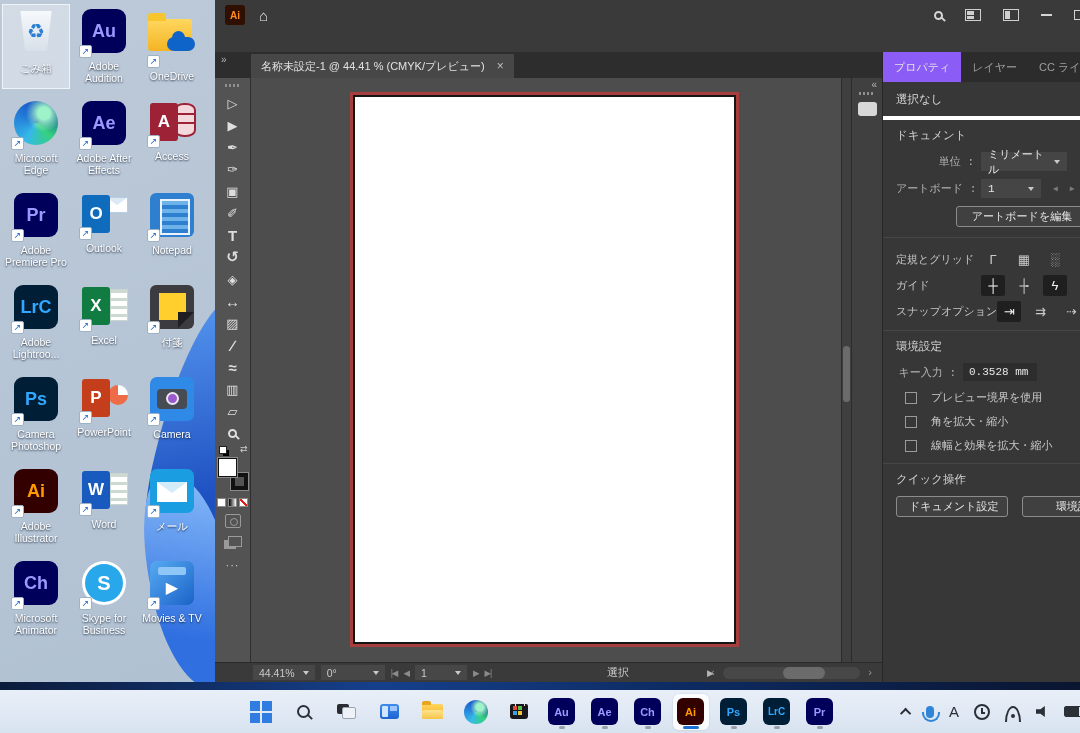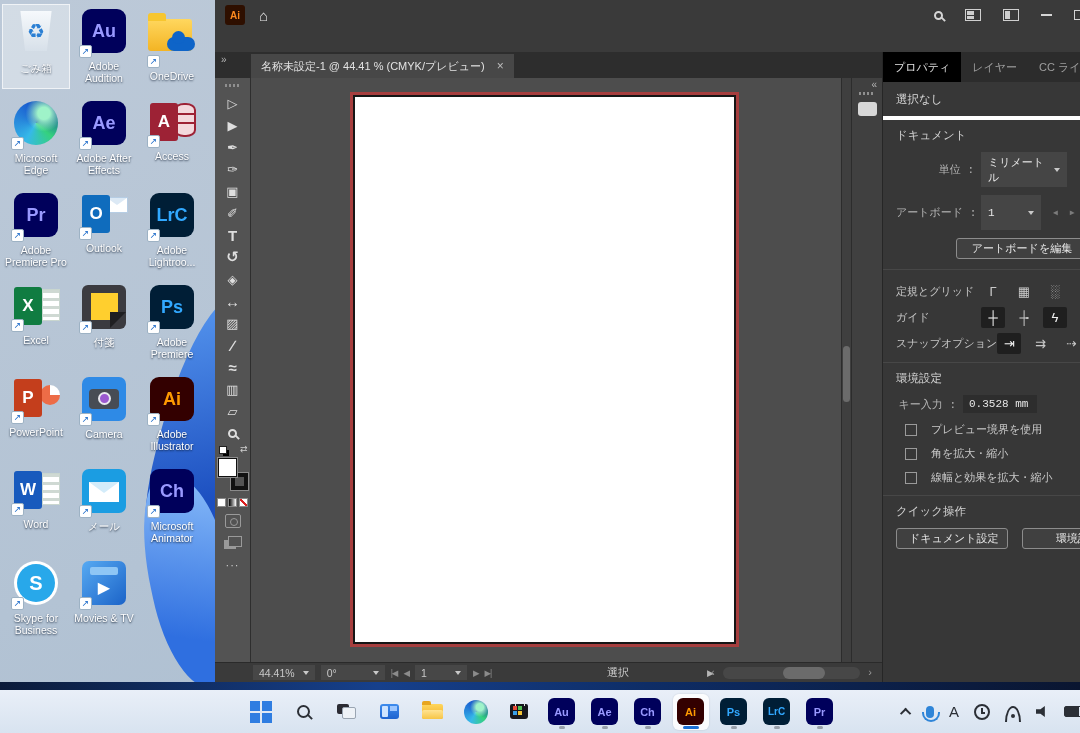--- a/index.html
+++ b/index.html
@@ -204,27 +204,27 @@
   .hscroll { position:absolute; left:508px; right:22px; top:4px; height:12px;
     background:#474747; border-radius:6px; }
   .hthumb { position:absolute; left:44%; width:42px; height:12px; background:#6b6b6b; border-radius:6px; }
   .harrow { position:absolute; top:3px; color:#9a9a9a; font-size:11px; line-height:13px; }
 
   
   .props { width:198px; background:#373737; border-left:1px solid #262626;
     display:flex; flex-direction:column; font-size:11px; overflow:hidden; }
   .ptabs { height:30px; background:#2c2c2c; display:flex; align-items:stretch; }
   .ptab { padding:0 11px; display:flex; align-items:center; color:#9f9f9f; white-space:nowrap; }
-  .ptab.active { background:#000000; color:#e4e4e4; }
+  .ptab.active { background:#8b5cf6; color:#e4e4e4; }
   .psel { padding:10px 13px 9px; color:#dadada; font-size:11.5px; border-bottom:4px solid #ffffff; }
   .psec { padding:8px 13px 10px; border-bottom:1px solid #474747; }
   .phead { color:#d2d2d2; font-size:11.5px; margin-bottom:9px; }
   .prow { display:flex; align-items:center; margin-bottom:8px;font-family:Liberation Mono, monospace; }
   .plabel { width:78px; text-align:right; margin-right:7px; color:#b5b5b5; white-space:nowrap; }
-  .pfield { background:#454545; height:35px; display:flex; align-items:center;
+  .pfield { background:#454545; height:19px; display:flex; align-items:center;
     padding:0 7px; color:#e6e6e6; flex:1; justify-content:space-between; }
   .pfield.small { flex:none; width:60px; }
   .abarrow { color:#7b7b7b; font-size:8px; margin-left:12px; }
   .btnrow { display:flex; justify-content:flex-end; margin-top:3px; }
   .pbtn { background:#404040; border:1px solid #8c8c8c; border-radius:3px; color:#e6e6e6;
     font-size:11px; height:21px; padding:0 12px; white-space:nowrap; }
   .pbtn.wide { width:132px; margin-right:-21px; }
   .prowi { display:flex; align-items:center; height:26px; }
   .plabel2 { color:#c6c6c6; white-space:nowrap; }
   .igroup { margin-left:auto; display:flex; gap:7px; }
@@ -367,20 +367,27 @@
     <div class="dtile">
       <div class="art">
           <span class="env"></span>
           <span class="ltile l-out">O</span>
           <span class="sc"></span>
         </div>
       <div class="dlabel">Outlook</div>
     </div>
     <div class="dtile">
       <div class="art">
+          <div class="npad"></div>
+          <span class="sc"></span>
+        </div>
+      <div class="dlabel">Notepad</div>
+    </div>
+    <div class="dtile">
+      <div class="art">
           <div class="plate p-lrc">LrC</div>
           <span class="sc"></span>
         </div>
       <div class="dlabel">Adobe Lightroo...</div>
     </div>
     <div class="dtile">
       <div class="art">
           <span class="sheet"></span>
           <span class="ltile l-x">X</span>
           <span class="sc"></span>
@@ -392,21 +399,21 @@
           <div class="stk"></div>
           <span class="sc"></span>
         </div>
       <div class="dlabel">付箋</div>
     </div>
     <div class="dtile">
       <div class="art">
           <div class="plate p-ps">Ps</div>
           <span class="sc"></span>
         </div>
-      <div class="dlabel">Adobe Premiere</div>
+      <div class="dlabel">Camera Photoshop</div>
     </div>
     <div class="dtile">
       <div class="art">
           <span class="pie"></span>
           <span class="ltile l-p">P</span>
           <span class="sc"></span>
         </div>
       <div class="dlabel">PowerPoint</div>
     </div>
     <div class="dtile">

